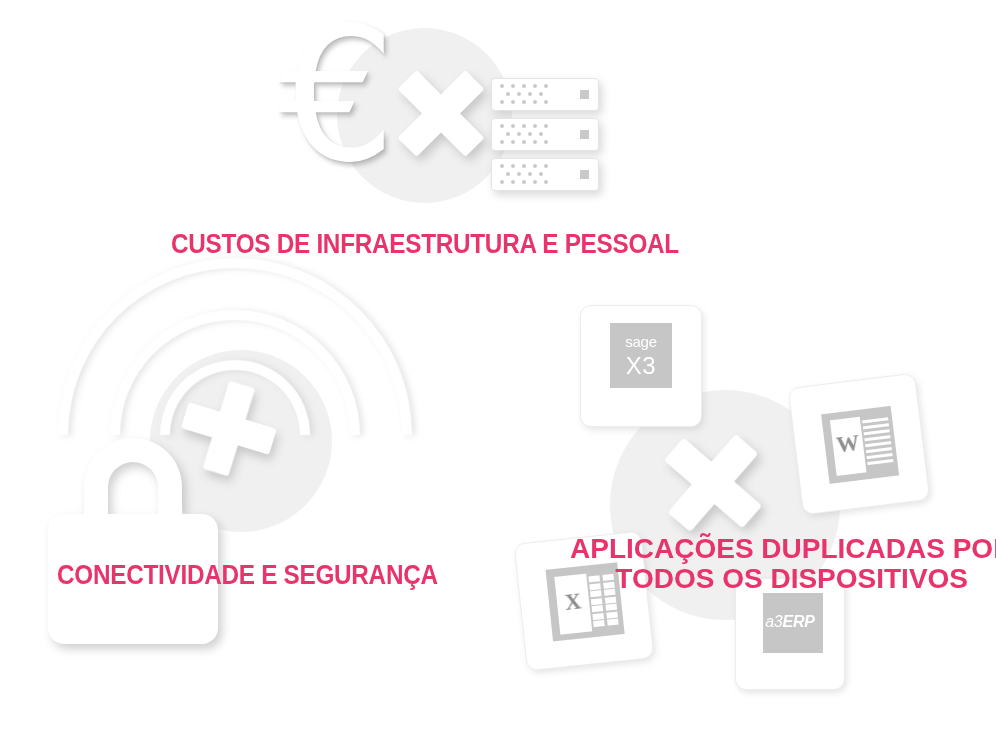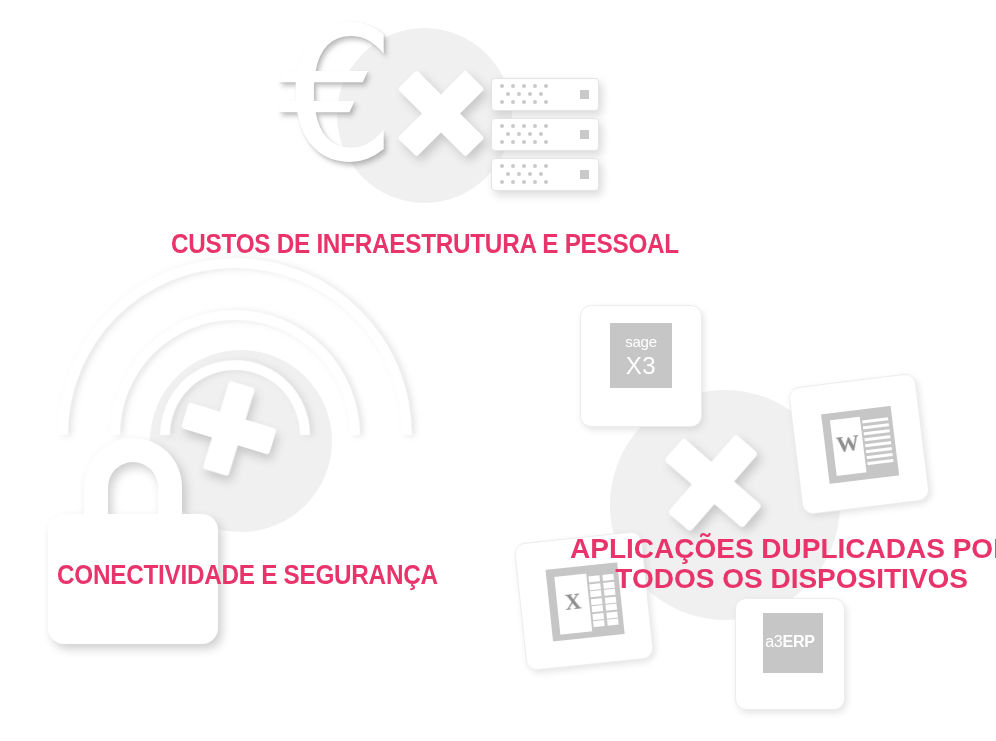--- a/index.html
+++ b/index.html
@@ -247,21 +247,21 @@
     font-family: "Liberation Serif", serif;
   }
   #tile-excel .grid {
     position: absolute; left: 70px; top: 39px; width: 26px; height: 52px;
   }
   #tile-excel .grid i {
     position: absolute; background: #ffffff; width: 11px; height: 6px;
   }
 
   
-  #tile-a3 { left: 235px; top: 308px; width: 110px; height: 112px; }
+  #tile-a3 { left: 235px; top: 288px; width: 110px; height: 112px; font-style: italic; }
   #tile-a3 .tile-inner { left: 27px; top: 14px; width: 60px; height: 60px; }
   #tile-a3 .a3-text { top: 35px; font-size: 16px; letter-spacing: -0.2px; }
   #tile-a3 .a3-light { font-weight: normal; }
   #tile-a3 .a3-bold { font-weight: bold; }
 
   
   #apps-x { left: 165px; top: 145px; width: 96px; height: 96px; transform: rotate(-4deg); }
   #apps-x .bar { width: 104px; height: 30px; margin-left: -52px; margin-top: -15px; border-radius: 4px; }
   #apps-x .bar.a { transform: rotate(45deg); }
   #apps-x .bar.b { transform: rotate(-45deg); }

